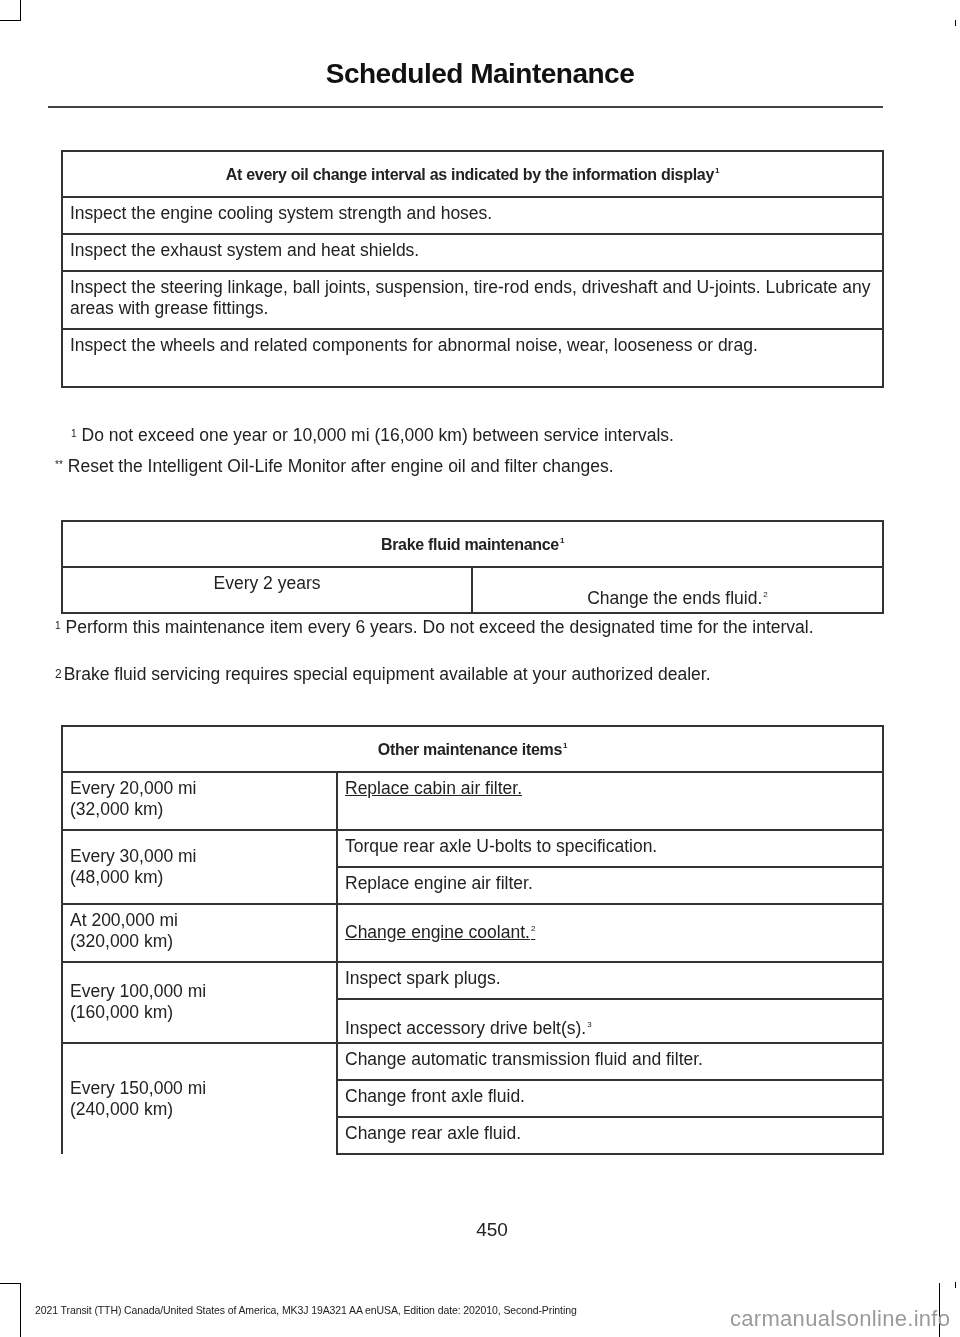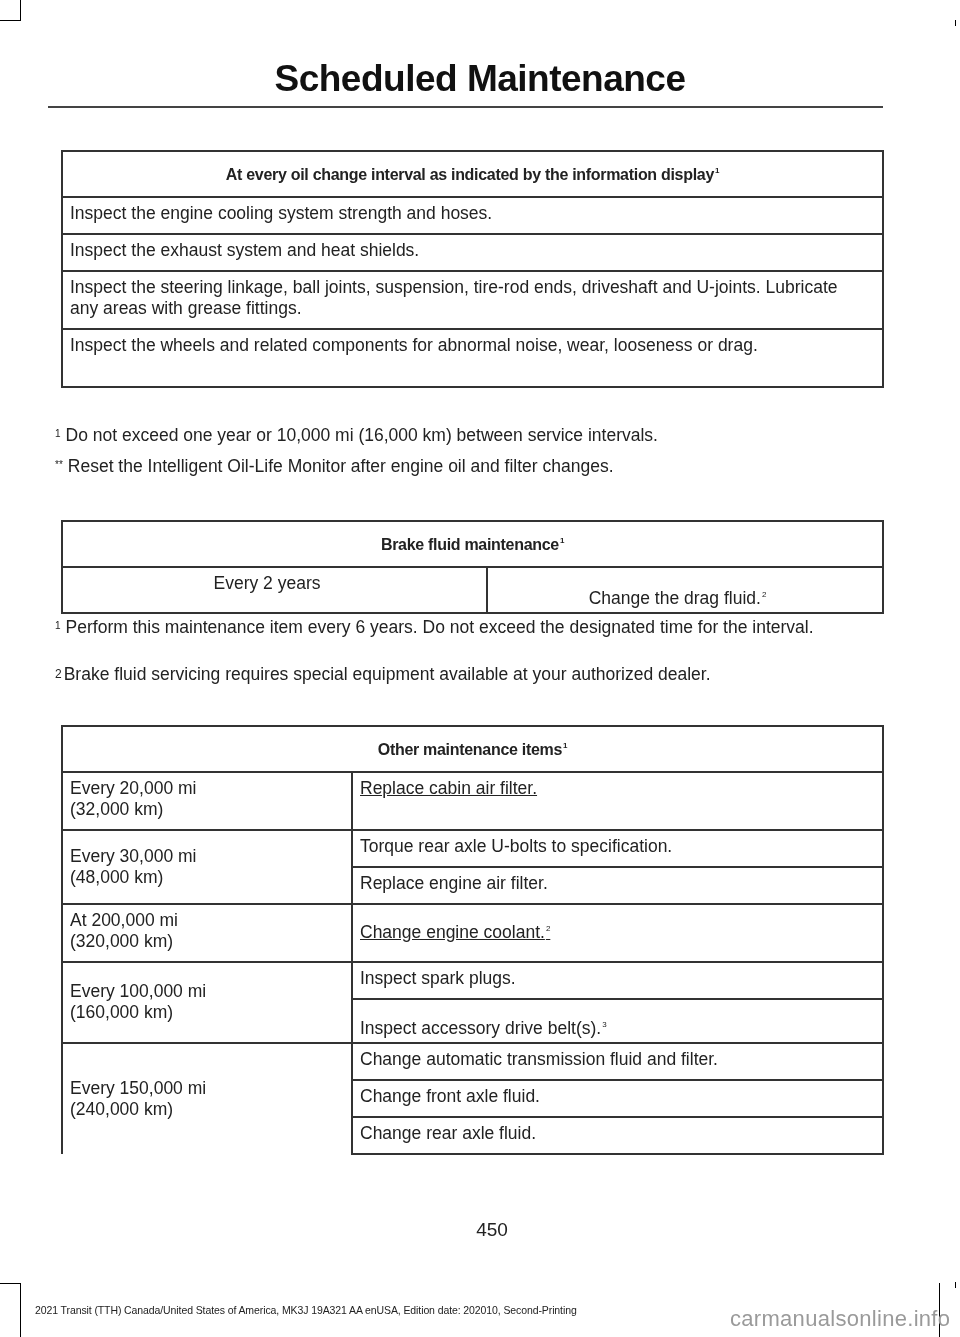--- a/index.html
+++ b/index.html
@@ -9,34 +9,34 @@
   }
   .crop { position: absolute; border-color: #000; border-style: solid; border-width: 0; }
   .crop-tl { left: 0; top: 0; width: 20px; height: 20px; border-right-width: 1px; border-bottom-width: 1px; }
   .crop-bl { left: 0; top: 1283px; width: 20px; height: 54px; border-right-width: 1px; border-top-width: 1px; }
   .crop-br { right: 0; top: 1283px; width: 20px; height: 54px; border-left-width: 1px; }
   .tick-tr { position: absolute; right: 4px; top: 20px; width: 1px; height: 6px; background: #000; }
   .tick-br { position: absolute; right: 4px; top: 1282px; width: 1px; height: 6px; background: #000; }
 
   .page-title {
     position: absolute; left: 0; width: 960px; top: 58px; text-align: center;
-    font-weight: bold; font-size: 37px; letter-spacing: -0.5px; color: #111;
+    font-weight: bold; font-size: 28px; letter-spacing: -0.5px; color: #111;
   }
   .title-rule { position: absolute; left: 48px; width: 835px; top: 106px; height: 2px; background: #444; }
 
   table.mt {
     position: absolute; left: 55px; width: 823px; border-collapse: collapse;
     font-size: 17.5px; line-height: 21px; color: #222; margin-left: 6px;
   }
   table.mt th, table.mt td { border: 2px solid #333; }
   table.mt th {
     font-weight: bold; font-size: 16px; text-align: center; height: 44px; padding: 0 10px;
     letter-spacing: -0.3px;
   }
-  table.mt td { padding: 5px 22px 6px 7px; vertical-align: top; text-align: left; }
+  table.mt td { padding: 5px 7px 6px 7px; vertical-align: top; text-align: left; }
   sup { font-size: 8px; vertical-align: top; position: relative; top: -4px; margin-left: 1px; }
 
   #t1 { top: 150px; }
   #t1 td { height: 24px; }
   #t1 td.two { height: 45px; border-radius: 12px; }
 
   #t2 { top: 520px; }
   #t2 td { height: 33px; text-align: center; }
   #t2 td.c1 { width: 394px; vertical-align: top; }
   #t2 td.c2 { vertical-align: bottom; padding-bottom: 3px; }
@@ -83,31 +83,31 @@
       </tr>
   <tr>
         <td class="two">Inspect the steering linkage, ball joints, suspension, tire-rod ends, driveshaft and U-joints. Lubricate any areas with grease fittings.</td>
       </tr>
   <tr>
         <td class="two">Inspect the wheels and related components for abnormal noise, wear, looseness or drag.</td>
       </tr>
 </tbody>
   </table>
 
-<div class="fn" style="top:425px;"><span class="mark">1</span><span>Do not exceed one year or 10,000 mi (16,000 km) between service intervals.</span></div>
+<div class="fn" style="top:425px;margin-left:16px;"><span class="mark">1</span><span>Do not exceed one year or 10,000 mi (16,000 km) between service intervals.</span></div>
 <div class="fn" style="top:456px;"><span class="mark">**</span><span>Reset the Intelligent Oil-Life Monitor after engine oil and filter changes.</span></div>
 
 <table class="mt" id="t2">
   <tbody>
       <tr>
     <th colspan="2"><span>Brake fluid maintenance</span><sup>1</sup></th>
   </tr>
   <tr>
     <td class="c1">Every 2 years</td>
-    <td class="c2"><span>Change the drag fluid.</span><sup>2</sup></td>
+    <td class="c2"><span>Change the ends fluid.</span><sup>2</sup></td>
   </tr>
 </tbody>
   </table>
 
 <div class="fn" style="top:617px;"><span class="mark">1</span><span>Perform this maintenance item every 6 years. Do not exceed the designated time for the interval.</span></div>
 <div class="fn" style="top:664px;"><span class="mark2">2</span><span>Brake fluid servicing requires special equipment available at your authorized dealer.</span></div>
 
 <table class="mt" id="t3">
   <tbody>
       <tr>

